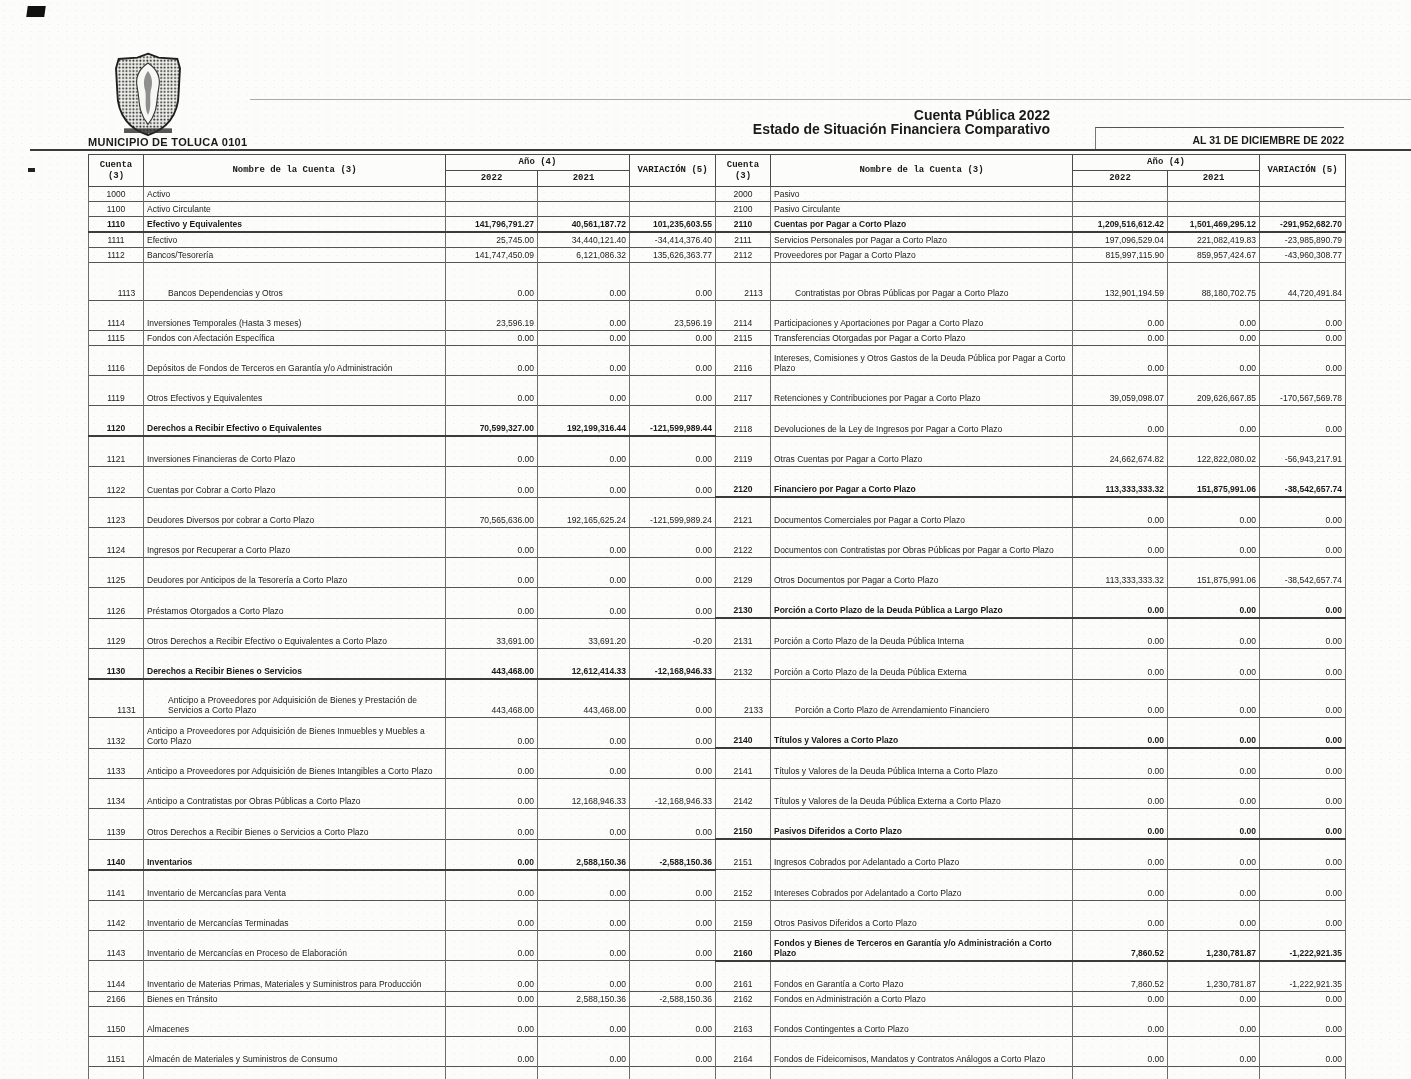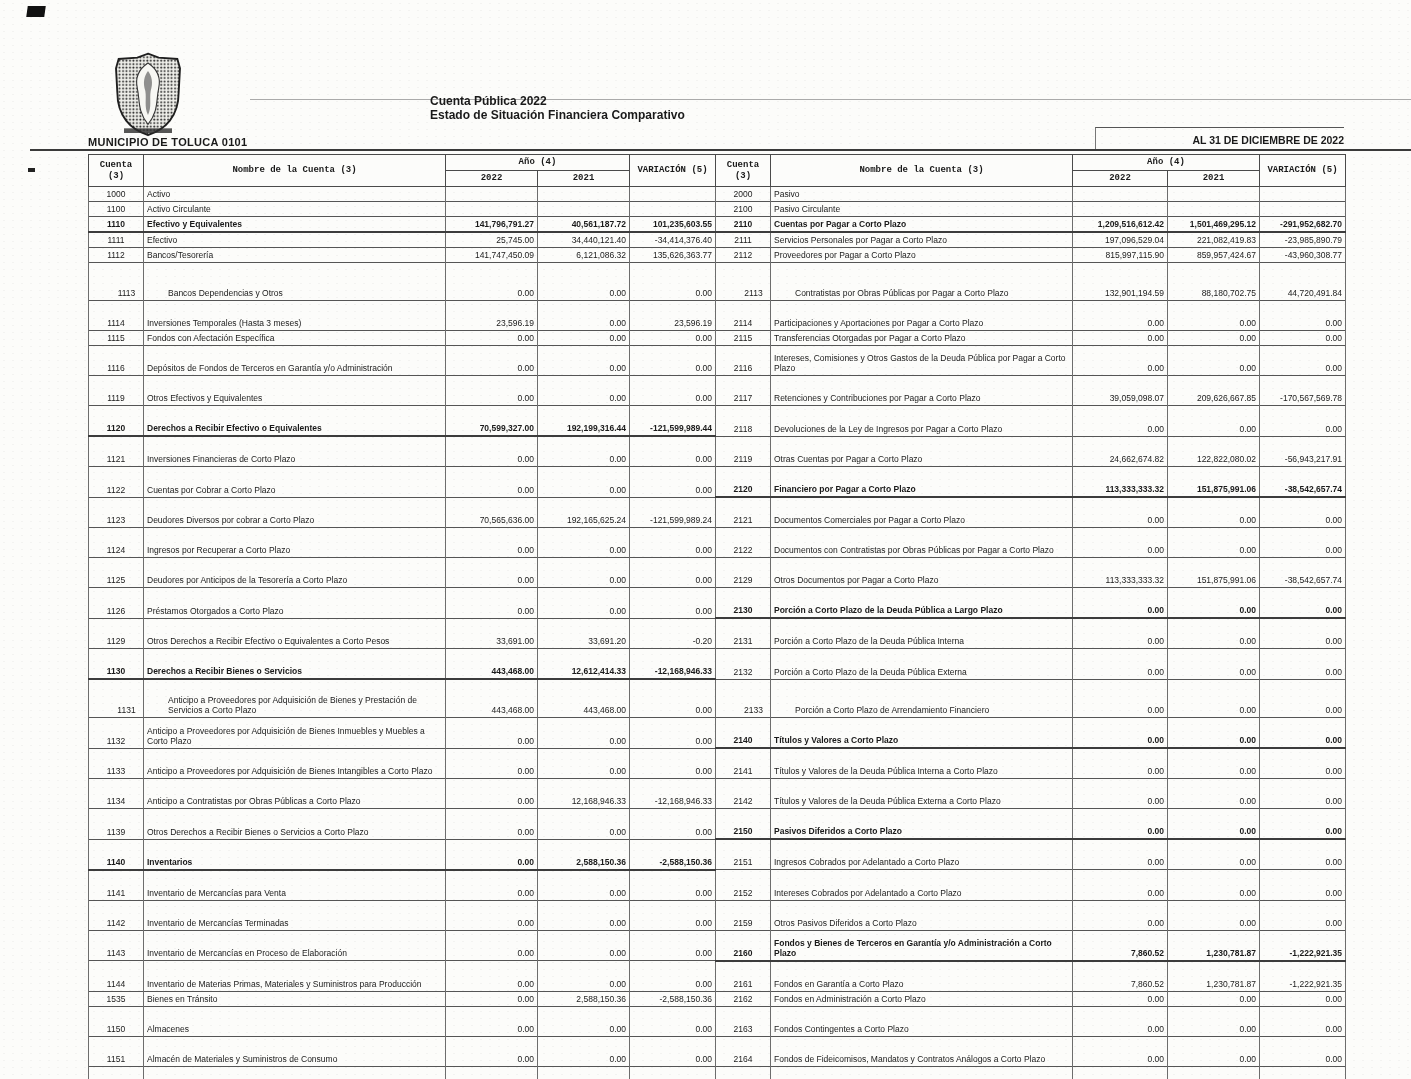--- a/index.html
+++ b/index.html
@@ -11,21 +11,21 @@
     position:relative;
     overflow:hidden;
   }
   .sheet{position:absolute;inset:0;
     background-image:radial-gradient(rgba(0,0,0,0.035) 1px, transparent 1px);
     background-size:9px 7px;}
   .corner-mark{position:absolute;left:27px;top:6px;width:18px;height:11px;background:#111;transform:skewX(-8deg);}
   .edge-mark{position:absolute;left:28px;top:168px;width:7px;height:4px;background:#222;}
   .logo{position:absolute;left:108px;top:52px;width:80px;height:86px;}
   .org{position:absolute;left:88px;top:136px;font-size:11px;font-weight:bold;letter-spacing:.3px;}
-  .titles{position:absolute;left:430px;top:95px;width:620px;text-align:left;font-size:12px;font-weight:bold;line-height:13.5px;}
+  .titles{position:absolute;left:430px;top:109px;width:620px;text-align:right;font-size:14px;font-weight:bold;line-height:13.5px;}
   .topline{position:absolute;left:250px;top:99px;width:1161px;border-top:1px solid #aaa;}
   .datebox{position:absolute;left:1095px;top:127px;width:248px;height:21px;border-top:1px solid #555;border-left:1px solid #777;
     font-size:10.5px;font-weight:bold;text-align:right;line-height:24px;}
   .rule{position:absolute;left:30px;top:149px;width:1381px;height:2px;background:#3a3a3a;}
   table.fin{position:absolute;left:88px;top:154px;width:1257px;border-collapse:collapse;table-layout:fixed;}
   table.fin th{
     border:1px solid #4a4a4a;font-size:9px;font-weight:bold;
     padding:1px 2px;height:13px;line-height:11px;background:#fcfcfa;font-family:Liberation Mono, monospace;
   }
   table.fin td{
@@ -306,21 +306,21 @@
           <td class="ca">0.00</td>
           <td class="ca">0.00</td>
           <td class="cc b div">2130</td>
           <td class="cn b">Porción a Corto Plazo de la Deuda Pública a Largo Plazo</td>
           <td class="ca b">0.00</td>
           <td class="ca b">0.00</td>
           <td class="ca b">0.00</td>
         </tr>
         <tr class="r-m">
           <td class="cc">1129</td>
-          <td class="cn">Otros Derechos a Recibir Efectivo o Equivalentes a Corto Pesos</td>
+          <td class="cn">Otros Derechos a Recibir Efectivo o Equivalentes a Corto Plazo</td>
           <td class="ca">33,691.00</td>
           <td class="ca">33,691.20</td>
           <td class="ca">-0.20</td>
           <td class="cc div">2131</td>
           <td class="cn">Porción a Corto Plazo de la Deuda Pública Interna</td>
           <td class="ca">0.00</td>
           <td class="ca">0.00</td>
           <td class="ca">0.00</td>
         </tr>
         <tr class="r-m">
@@ -449,21 +449,21 @@
           <td class="ca">0.00</td>
           <td class="ca">0.00</td>
           <td class="ca">0.00</td>
           <td class="cc div">2161</td>
           <td class="cn">Fondos en Garantía a Corto Plazo</td>
           <td class="ca">7,860.52</td>
           <td class="ca">1,230,781.87</td>
           <td class="ca">-1,222,921.35</td>
         </tr>
         <tr class="r-s">
-          <td class="cc">1535</td>
+          <td class="cc">2166</td>
           <td class="cn">Bienes en Tránsito</td>
           <td class="ca">0.00</td>
           <td class="ca">2,588,150.36</td>
           <td class="ca">-2,588,150.36</td>
           <td class="cc div">2162</td>
           <td class="cn">Fondos en Administración a Corto Plazo</td>
           <td class="ca">0.00</td>
           <td class="ca">0.00</td>
           <td class="ca">0.00</td>
         </tr>

